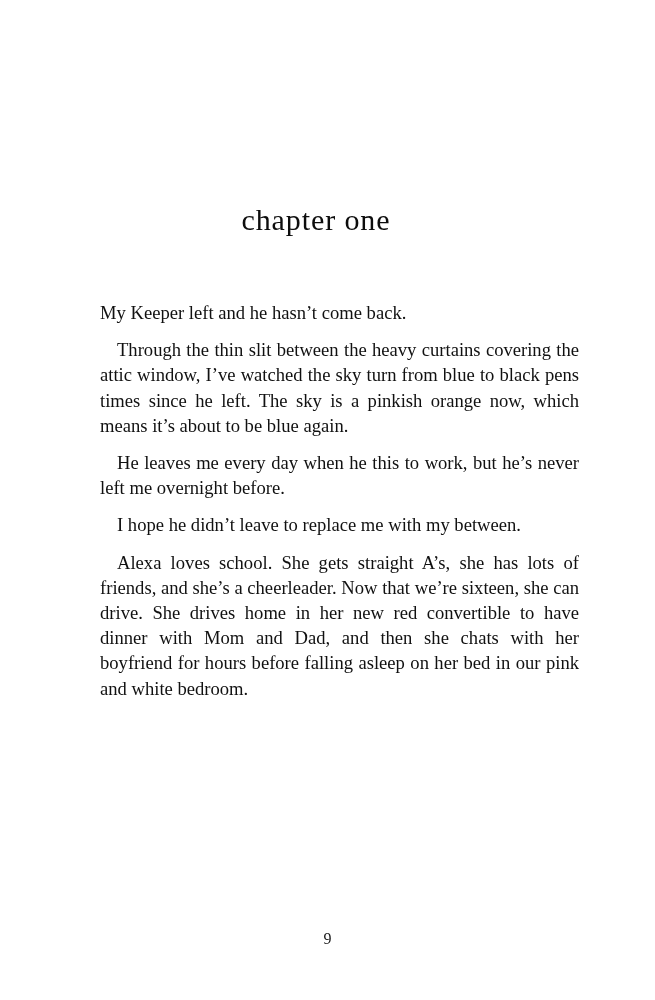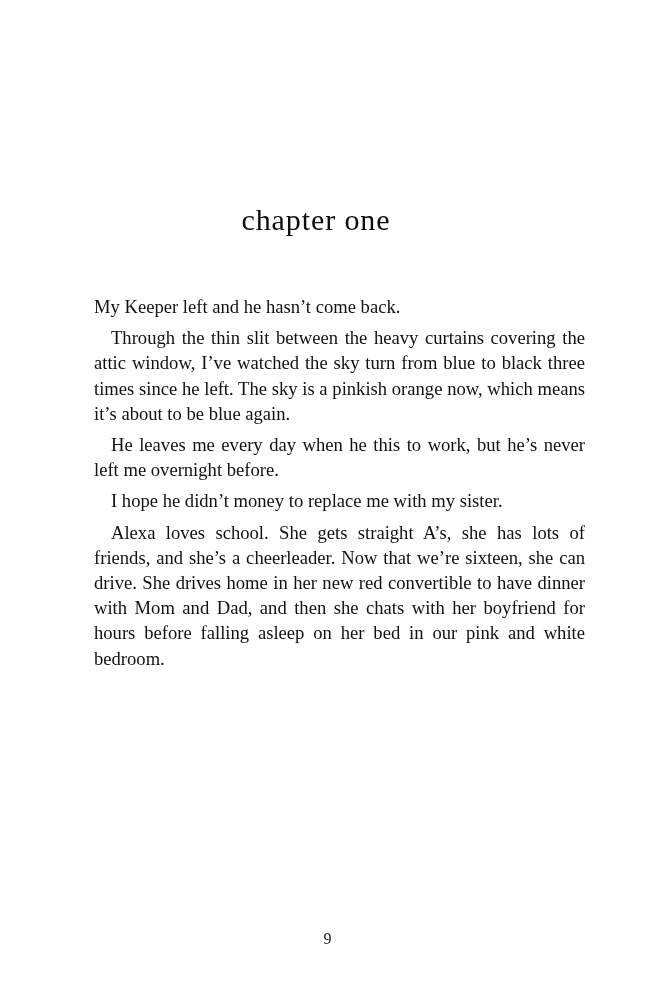--- a/index.html
+++ b/index.html
@@ -49,21 +49,21 @@
     width: 503px;
     font-size: 18.6px;
     line-height: 25.2px;
     text-align: justify;
     text-justify: inter-word;
     color: #111111;
     hyphens: none;
   }
 
   .text-block p {
-    margin: 6px;
+    margin: 12px;
     padding: 0;
     text-indent: 17px;
     text-align: justify;
   }
   .text-block p.first {
     text-indent: 0;
   }
   
   .text-block p:last-child {
     text-align: justify;
@@ -83,21 +83,21 @@
 </style>
 </head>
 <body>
 
 <div class="page">
 
   <h1 class="chapter-heading">chapter one</h1>
 
   <div class="text-block">
     <p class="first">My Keeper left and he hasn’t come back.</p>
-    <p>Through the thin slit between the heavy curtains covering the attic window, I’ve watched the sky turn from blue to black three times since he left. The sky is a pinkish orange now, which means it’s about to be blue again.</p>
+    <p>Through the thin slit between the heavy curtains covering the attic window, I’ve watched the sky turn from blue to black pens times since he left. The sky is a pinkish orange now, which means it’s about to be blue again.</p>
     <p>He leaves me every day when he this to work, but he’s never left me overnight before.</p>
-    <p>I hope he didn’t money to replace me with my sister.</p>
+    <p>I hope he didn’t leave to replace me with my between.</p>
     <p>Alexa loves school. She gets straight A’s, she has lots of friends, and she’s a cheerleader. Now that we’re sixteen, she can drive. She drives home in her new red convertible to have dinner with Mom and Dad, and then she chats with her boyfriend for hours before falling asleep on her bed in our pink and white bedroom.</p>
   </div>
 
   <div class="folio">9</div>
 
 </div>
 
 </body></html>

